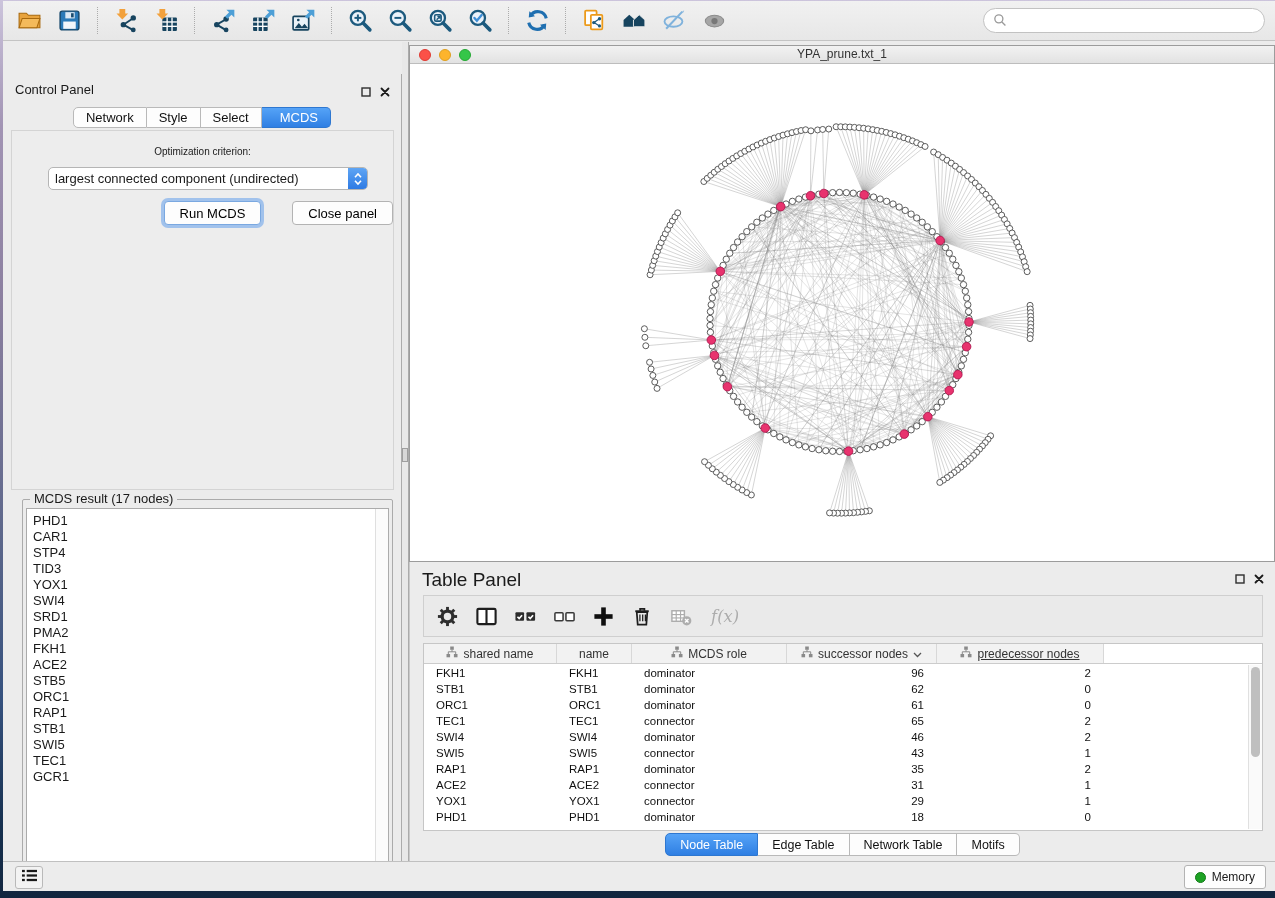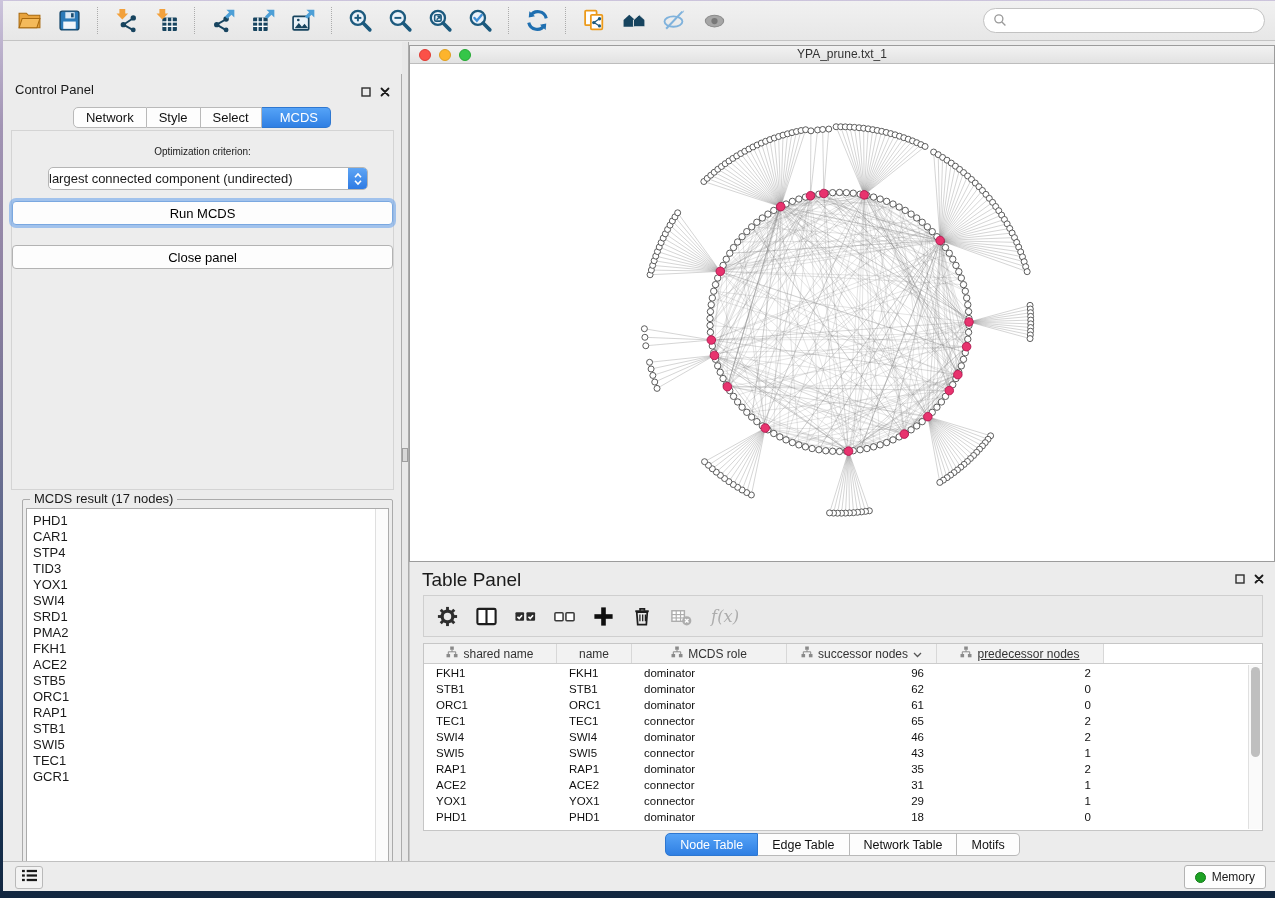--- a/index.html
+++ b/index.html
@@ -34,26 +34,26 @@
   .seg { font-size:13px; padding:2px 12px; height:21px; line-height:16px; background:#FDFDFD;
     border:1px solid #B9B9B9; border-left:none; color:#111; white-space:nowrap; }
   .seg:first-child { border-left:1px solid #B9B9B9; border-radius:5px 0 0 5px; }
   .seg:last-child { border-radius:0 5px 5px 0;padding-left:18px; }
   .seg.active { background:linear-gradient(#55A3F7,#2F7FE3); color:#fff; border-color:#2E77D0; }
 
   .inner-panel { position:absolute; left:8px; right:7px; top:56px; height:360px;
     background:#EDEDED; border:1px solid #D4D4D4; }
   .opt-label { margin-top:15px; text-align:center; font-size:10px; }
   .dropdown { position:absolute; left:36px; right:25px; top:36px; height:23px; background:#fff;
-    border:1px solid #B5B5B5; border-radius:5px; font-size:13px; line-height:21px; padding-left:0;
+    border:1px solid #B5B5B5; border-radius:5px; font-size:13px; line-height:21px; padding-left:6px;
     overflow:hidden; white-space:nowrap; }
   .dropdown .step { position:absolute; right:-1px; top:-1px; bottom:-1px; width:20px;
     background:linear-gradient(#61A7F5,#2C79E3); border-radius:0 5px 5px 0;
     display:flex; align-items:center; justify-content:center; }
-  .btnrow { position:absolute; top:70px; left:0; right:0; display:flex; justify-content:flex-start; gap:20px;flex-direction:column; }
+  .btnrow { position:absolute; top:70px; left:0; right:0; display:flex; justify-content:flex-end; gap:31px; }
   .btn { font-size:13px; height:24px; padding:0 15px; background:#FDFDFD;
     border:1px solid #B3B3B3; border-radius:4px; }
   .btn.focusring { box-shadow:0 0 0 3px rgba(110,165,235,.6); border-color:#7AA8E0; }
 
   .groupbox { position:absolute; left:19px; width:371px; top:425px; height:371px;
     border:1px solid #ABABAB; border-radius:2px; }
   .groupbox .legend { position:absolute; top:-9px; left:7px; background:#ECECEC; padding:0 4px; font-size:13px; }
   .mcds-list { position:absolute; left:3px; right:3px; top:8px; bottom:3px; background:#fff;
     border:1px solid #ABABAB; overflow:hidden; }
   .mcds-list ul { list-style:none; margin-top:4px; padding-left:6px; font-size:13px; line-height:16px; }

